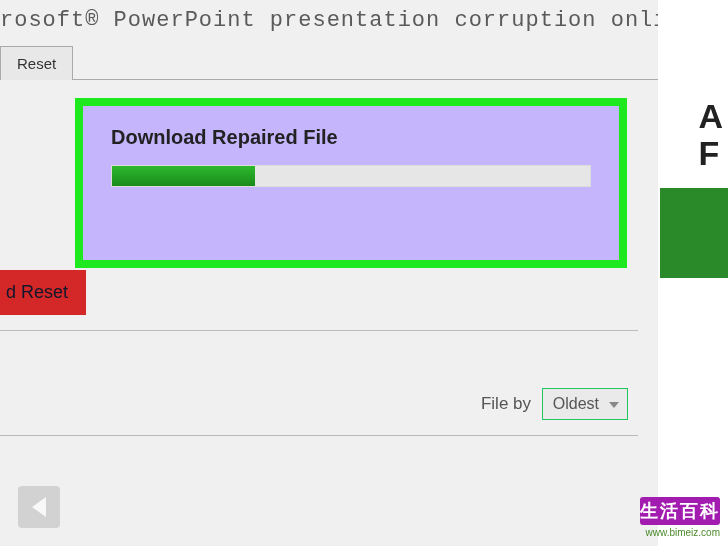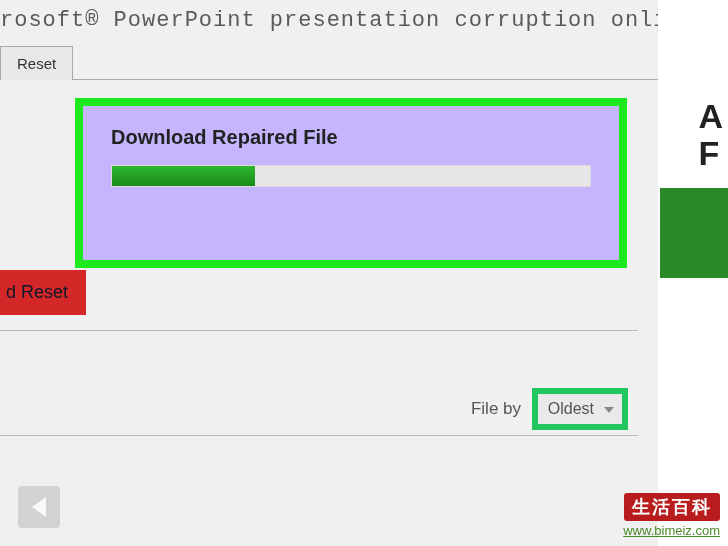--- a/index.html
+++ b/index.html
@@ -93,21 +93,21 @@
     }
     .sort-row {
       position: absolute;
       top: 388px;
       right: 100px;
       font-size: 17px;
       color: #555;
     }
     .sort-select {
       display: inline-block;
-      border: 6px solid #22c55e;
+      border: 1px solid #22c55e;
       background: #eaeaea;
       padding: 6px 28px 6px 10px;
       margin-left: 6px;
       color: #555;
       font-size: 16px;
       position: relative;
     }
     .sort-select::after {
       content: "";
       position: absolute;
@@ -151,34 +151,33 @@
       height: 90px;
       background: #2a8a2a;
     }
     .watermark {
       position: absolute;
       bottom: 8px;
       right: 8px;
       text-align: right;
     }
     .watermark-top {
-      background: #b91c1c;
+      background: #a21caf;
       color: #fff;
       font-size: 18px;
       font-weight: bold;
-      padding: 2px 8px;
+      padding: 2px 0;
       display: inline-block;
       border-radius: 3px;
       letter-spacing: 2px;
     }
     .watermark-bottom {
       color: #4a8a2a;
-      font-size: 13px;
+      font-size: 10px;
       margin-top: 2px;
-      text-decoration: underline;
     }
     .prev-btn {
       position: absolute;
       bottom: 18px;
       left: 18px;
       width: 42px;
       height: 42px;
       background: rgba(180,180,180,0.5);
       border-radius: 4px;
       display: flex;

